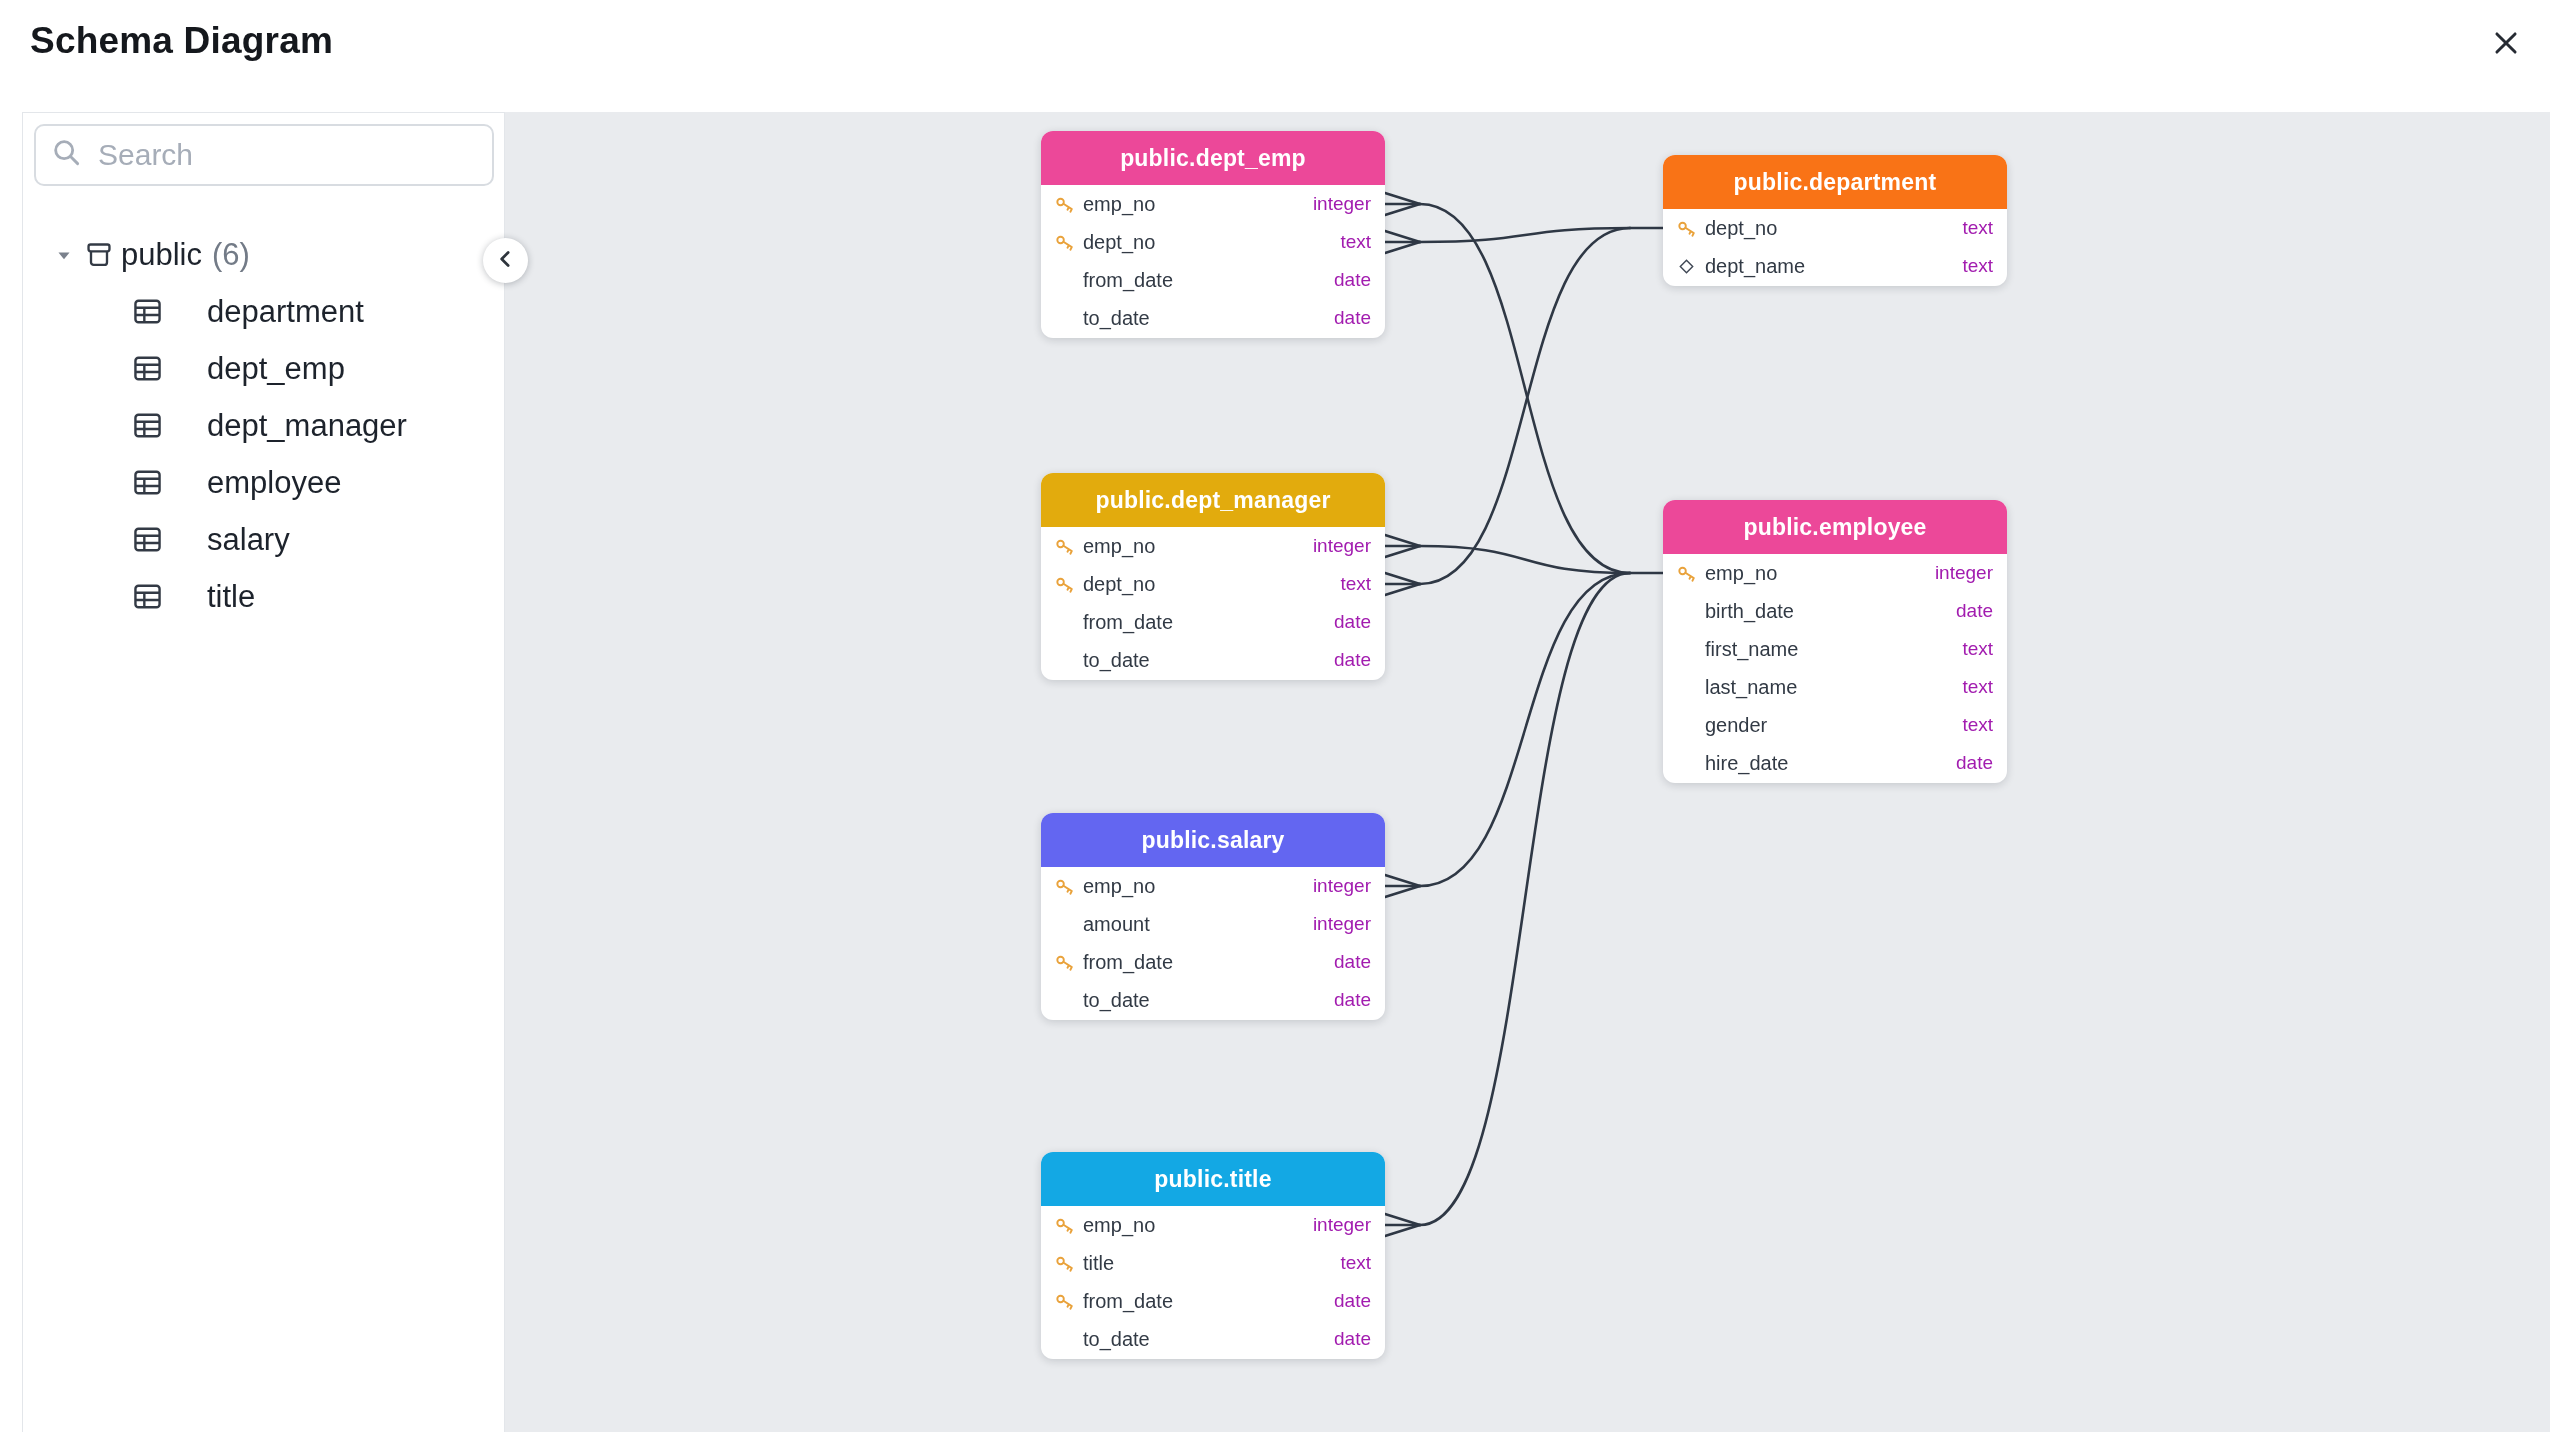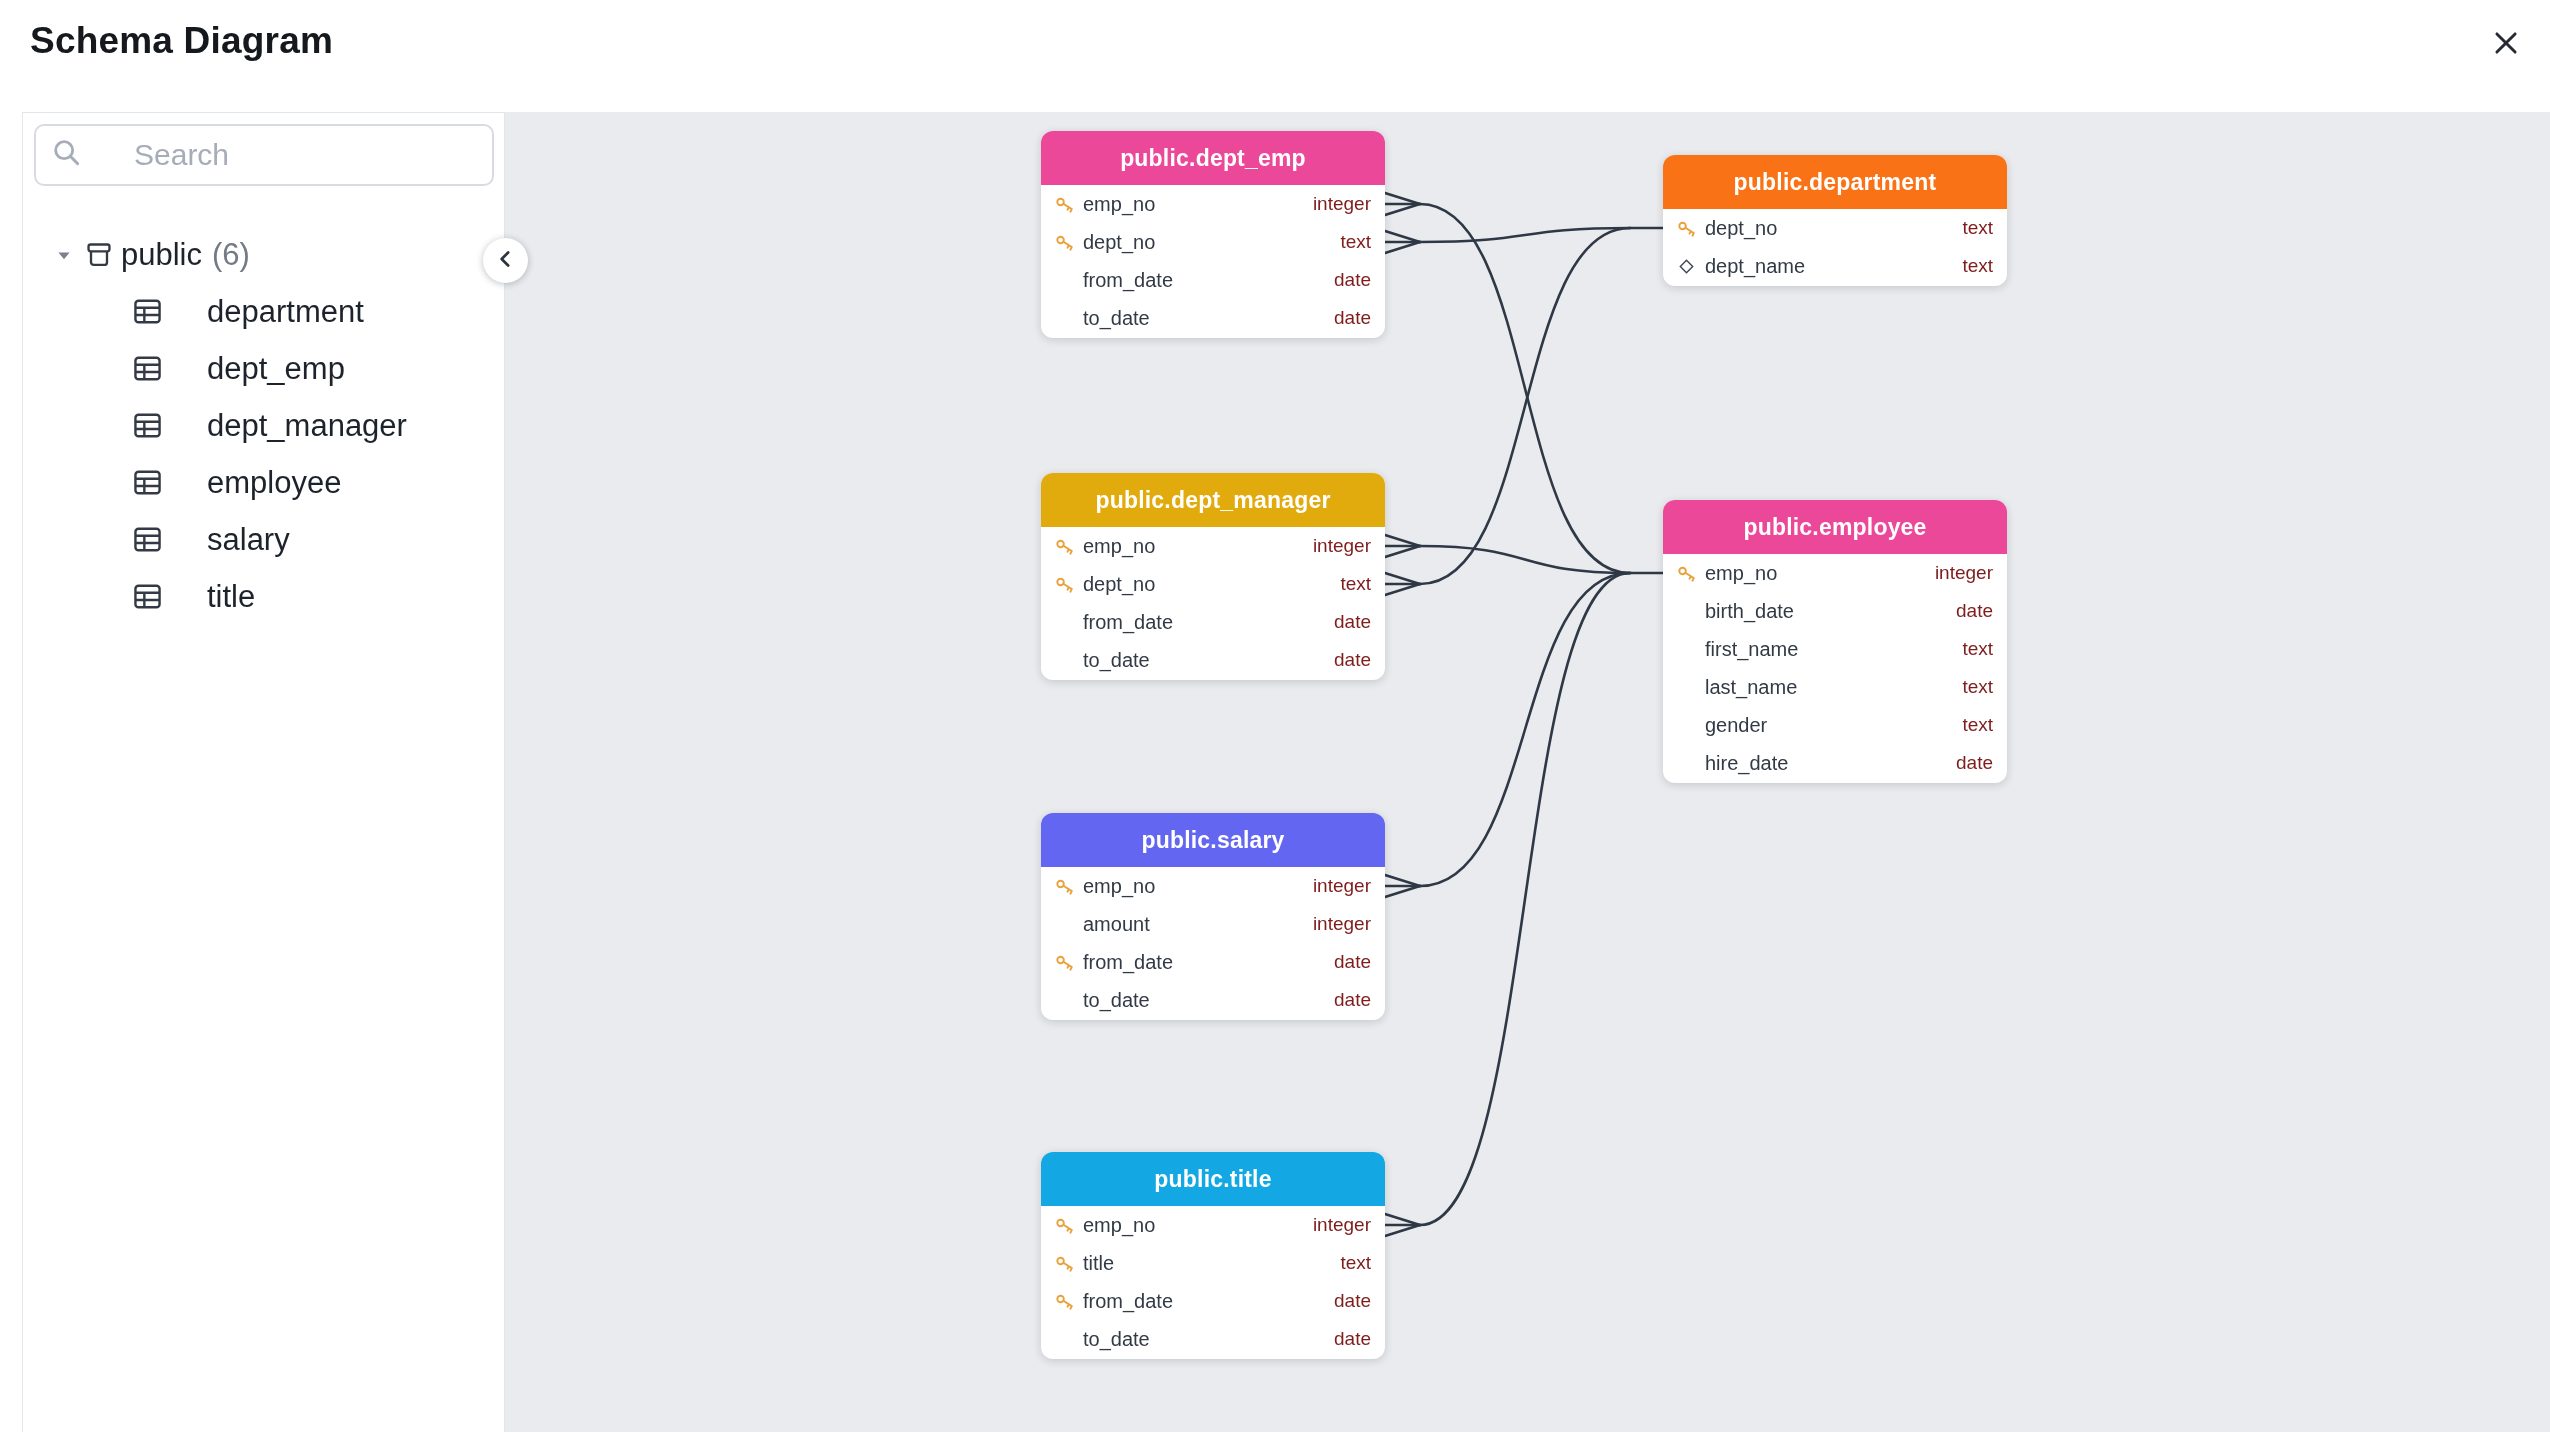--- a/index.html
+++ b/index.html
@@ -10,21 +10,21 @@
     -webkit-font-smoothing:antialiased;
   }
   
   .topbar{position:absolute;left:0;top:0;width:2550px;height:112px;background:#fff;}
   .page-title{position:absolute;left:30px;top:20px;font-size:37px;font-weight:600;color:#15181d;letter-spacing:.2px;}
   .close-btn{position:absolute;right:26px;top:26px;width:36px;height:36px;border:none;background:transparent;cursor:pointer;padding:0;display:flex;align-items:center;justify-content:center;}
   
   .sidebar{position:absolute;left:22px;top:112px;width:483px;height:1320px;background:#fff;
     border:1px solid #e3e6ea;border-bottom:none;box-sizing:border-box;}
   .search-box{margin:11px 10px 0 11px;height:62px;border:2px solid #d8dce1;border-radius:10px;
-    display:flex;align-items:center;padding:0 14px;box-sizing:border-box;background:#fff;gap:36px;}
+    display:flex;align-items:center;padding:0 14px;box-sizing:border-box;background:#fff;}
   .search-box input{border:none;outline:none;font-size:30px;color:#333a45;width:100%;margin-left:12px;
     font-family:"Liberation Sans","DejaVu Sans",sans-serif;background:transparent;}
   .search-box input::placeholder{color:#a6adb8;}
   .tree{margin-top:40px;}
   .schema-row{display:flex;align-items:center;height:57px;padding-left:30px;cursor:pointer;}
   .schema-row .caret{width:30px;display:flex;justify-content:flex-start;}
   .schema-row .s-icon{width:38px;display:flex;}
   .schema-label{font-size:31px;color:#1d232c;margin-left:0px;}
   .schema-count{font-size:31px;color:#737b87;margin-left:10px;}
   .table-row{display:flex;align-items:center;height:57px;padding-left:108px;cursor:pointer;gap:36px;}
@@ -38,21 +38,21 @@
   #edges{position:absolute;left:0;top:0;pointer-events:none;}
   
   .node{position:absolute;width:344px;background:#fff;border-radius:12px;
     box-shadow:0 2px 9px rgba(16,24,40,.16);z-index:5;cursor:grab;}
   .node-header{height:54px;border-radius:12px 12px 0 0;color:#fff;font-weight:700;font-size:23px;
     display:flex;align-items:center;justify-content:center;letter-spacing:.2px;}
   .node-body{padding:0 0 1px 0;}
   .node-row{height:38px;display:flex;align-items:center;padding:16px 14px;box-sizing:border-box;}
   .col-icon{width:28px;flex:0 0 28px;display:flex;align-items:center;}
   .col-name{font-size:20px;color:#323a45;}
-  .col-type{margin-left:auto;font-size:19px;color:#7f1d1d;}
+  .col-type{margin-left:auto;font-size:19px;color:#a21caf;}
   
   .controls{position:absolute;right:25px;bottom:19px;display:flex;align-items:center;gap:21px;z-index:20;}
   .ctl-btn{width:48px;height:41px;background:#fff;border:1px solid #e2e5e9;border-radius:9px;
     display:flex;align-items:center;justify-content:center;cursor:pointer;box-shadow:0 1px 2px rgba(0,0,0,.05);padding:0;}
   .zoom-group{display:flex;align-items:stretch;background:#fff;border:1px solid #e2e5e9;border-radius:9px;
     overflow:hidden;box-shadow:0 1px 2px rgba(0,0,0,.05);height:41px;}
   .zoom-seg-btn{width:53px;border:none;background:#fff;display:flex;align-items:center;justify-content:center;cursor:pointer;padding:0;}
   .zoom-pct{width:88px;display:flex;align-items:center;justify-content:center;font-size:28px;color:#20252c;
     border-left:1px solid #eceef1;border-right:1px solid #eceef1;}
 </style>

